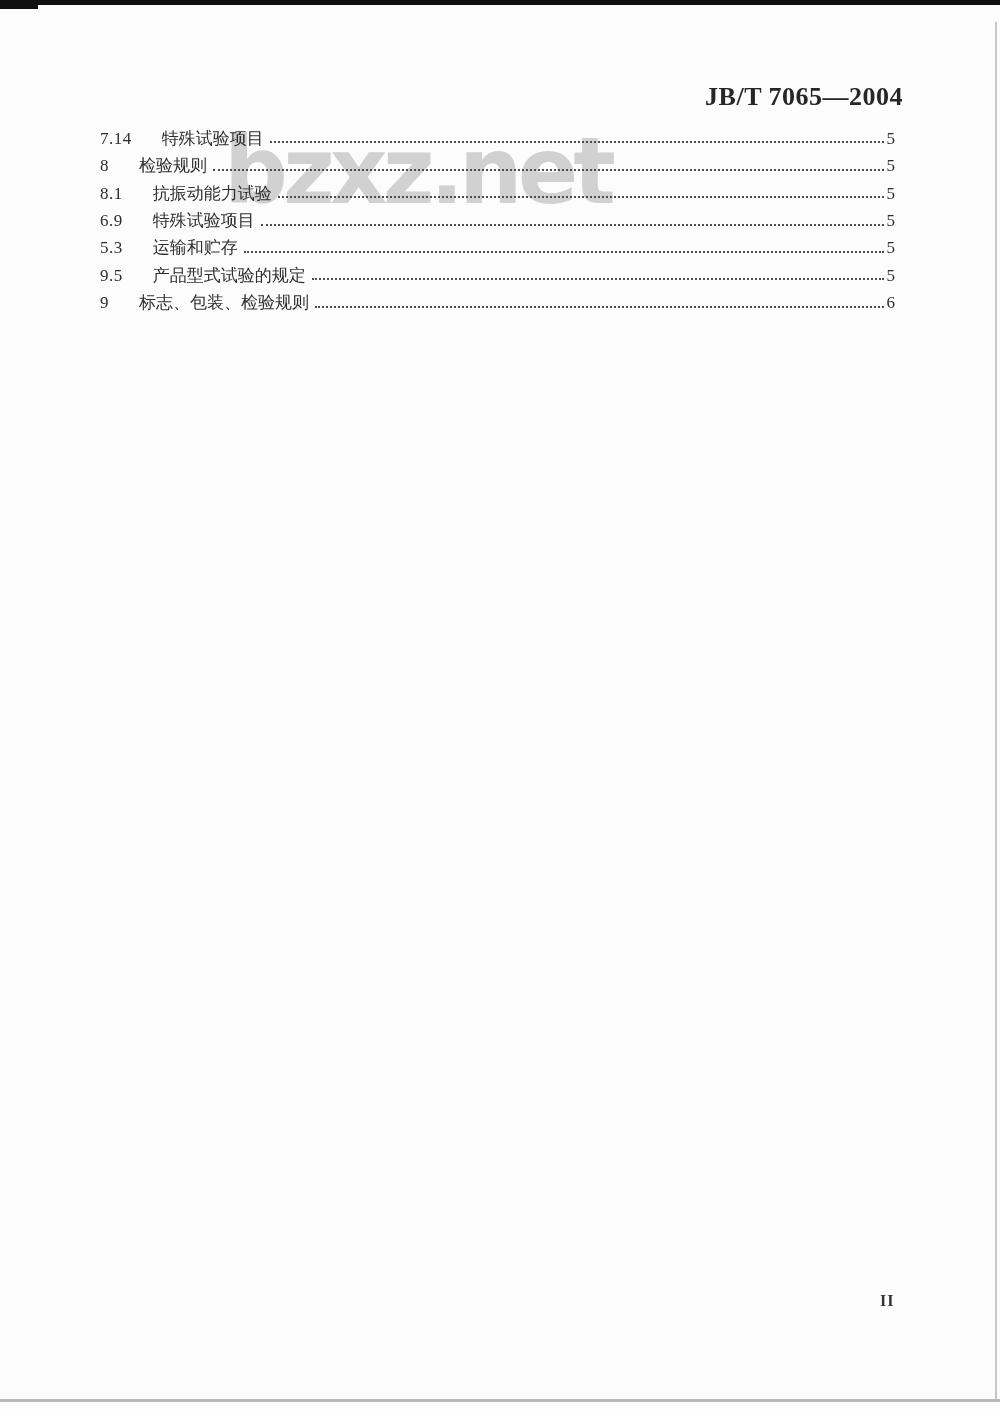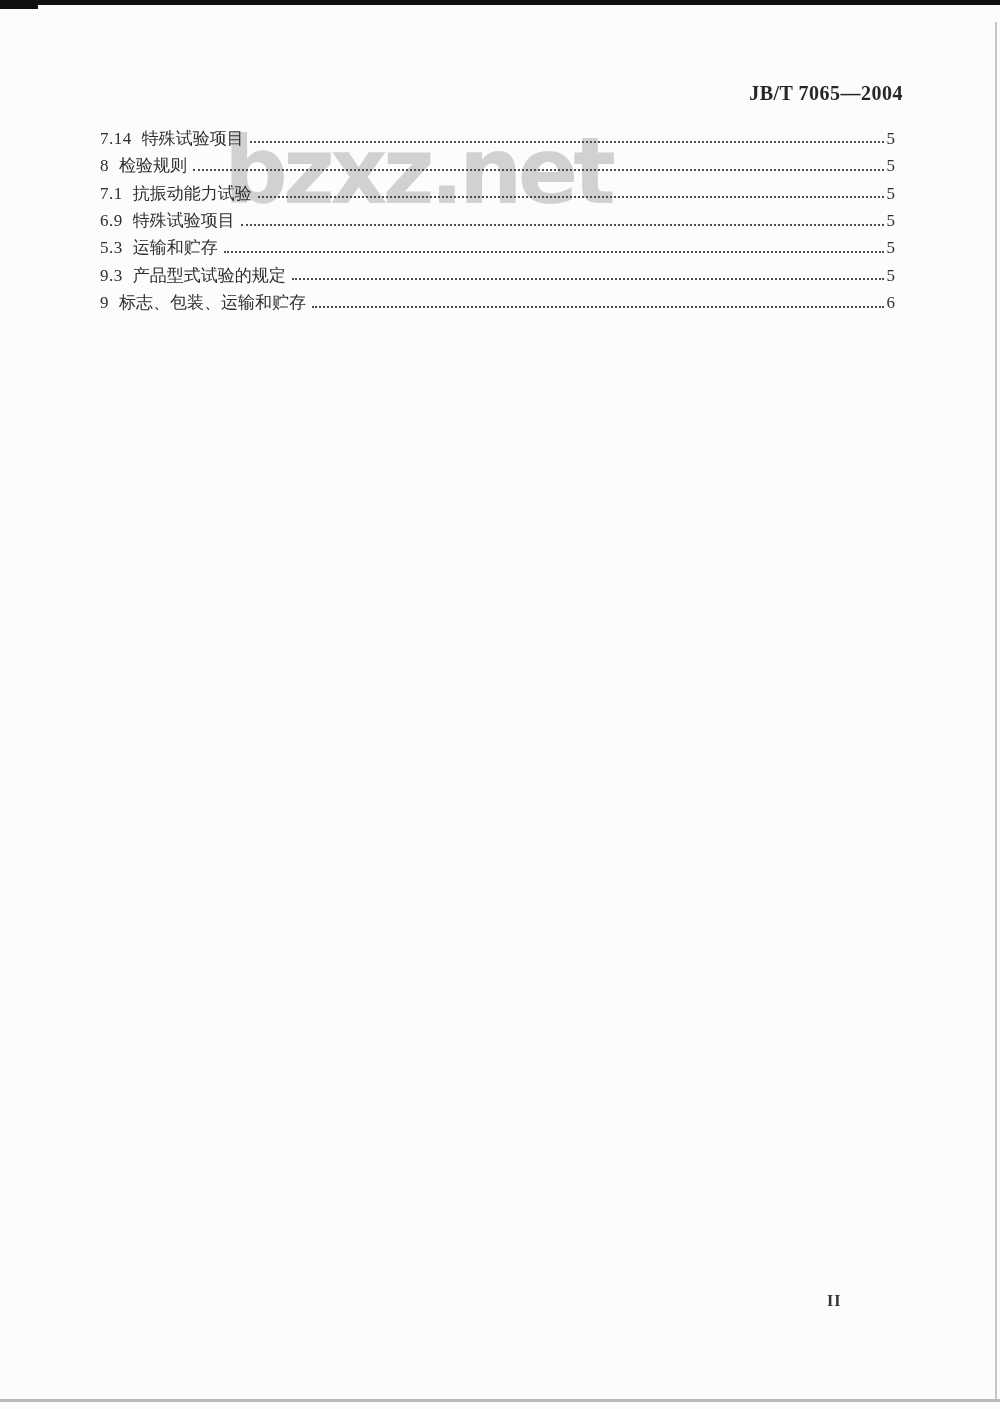--- a/index.html
+++ b/index.html
@@ -31,21 +31,21 @@
   }
   .scan-bottom-line {
     position: absolute; left: 0; bottom: 7px;
     width: 100%; height: 3px;
     background: #b9b9b9;
   }
   
   .std-number {
     position: absolute;
     top: 82px; right: 97px;
-    font-size: 20px;
+    font-size: 26px;
     font-weight: 600;
     letter-spacing: 0.5px;
     color: #262626;
   }
   
   .watermark {
     position: absolute;
     top: 126px; left: 224px;
     z-index: 0;
     font-family: "DejaVu Sans", "Liberation Sans", sans-serif;
@@ -68,38 +68,38 @@
   }
   .toc-row {
     display: flex;
     align-items: flex-end;
     height: 27.4px;
     font-size: 17px;
     line-height: 1.15;
     white-space: nowrap;
   }
   .toc-num {
-    margin-right: 10px;
+    margin-right: 30px;
     letter-spacing: 0.5px;
     font-family: Liberation Serif, serif;
   }
   .toc-title { }
   .toc-leader {
     flex: 1 1 auto;
     border-bottom: 2px dotted #4c4c4c;
     margin: 0 3px 5px 6px;
     min-width: 20px;
   }
   .toc-page {
     font-size: 17px;
   }
   
   .folio {
     position: absolute;
-    top: 1292px; left: 827px;
+    top: 1292px; left: 880px;
     font-size: 16px;
     font-weight: 600;
     letter-spacing: 1px;
     color: #333;
   }
 </style>
 </head>
 <body>
 
 <div class="page">
@@ -120,46 +120,46 @@
         <span class="toc-leader"></span>
         <span class="toc-page">5</span>
       </div>
       <div class="toc-row">
         <span class="toc-num">8</span>
         <span class="toc-title">检验规则</span>
         <span class="toc-leader"></span>
         <span class="toc-page">5</span>
       </div>
       <div class="toc-row">
-        <span class="toc-num">7.1</span>
+        <span class="toc-num">8.1</span>
         <span class="toc-title">抗振动能力试验</span>
         <span class="toc-leader"></span>
         <span class="toc-page">5</span>
       </div>
       <div class="toc-row">
         <span class="toc-num">6.9</span>
         <span class="toc-title">特殊试验项目</span>
         <span class="toc-leader"></span>
         <span class="toc-page">5</span>
       </div>
       <div class="toc-row">
         <span class="toc-num">5.3</span>
         <span class="toc-title">运输和贮存</span>
         <span class="toc-leader"></span>
         <span class="toc-page">5</span>
       </div>
       <div class="toc-row">
-        <span class="toc-num">9.3</span>
+        <span class="toc-num">9.5</span>
         <span class="toc-title">产品型式试验的规定</span>
         <span class="toc-leader"></span>
         <span class="toc-page">5</span>
       </div>
       <div class="toc-row">
         <span class="toc-num">9</span>
-        <span class="toc-title">标志、包装、运输和贮存</span>
+        <span class="toc-title">标志、包装、检验规则</span>
         <span class="toc-leader"></span>
         <span class="toc-page">6</span>
       </div>
     </div>
 
   <div class="folio">II</div>
 
 </div>
 
 </body></html>

